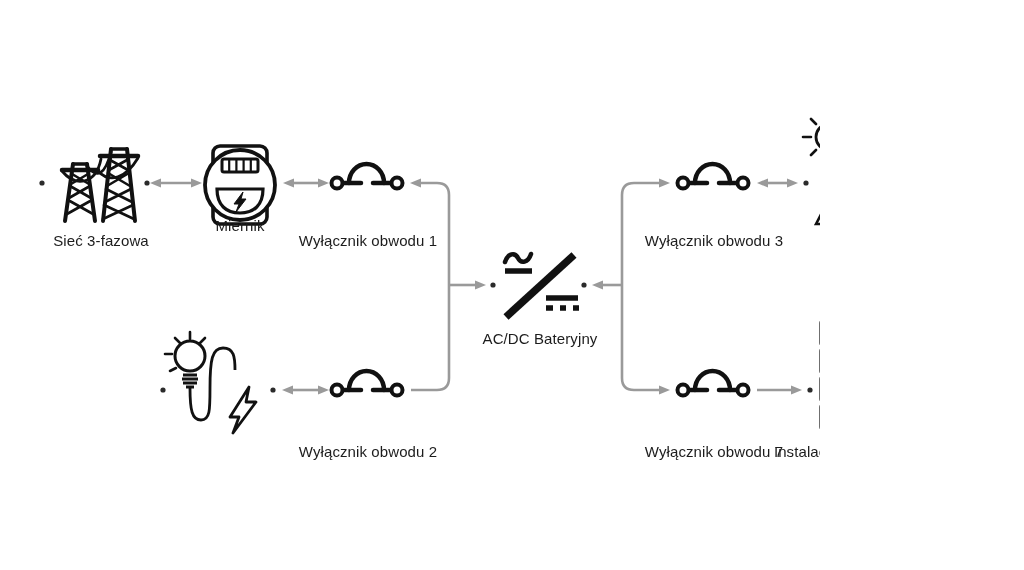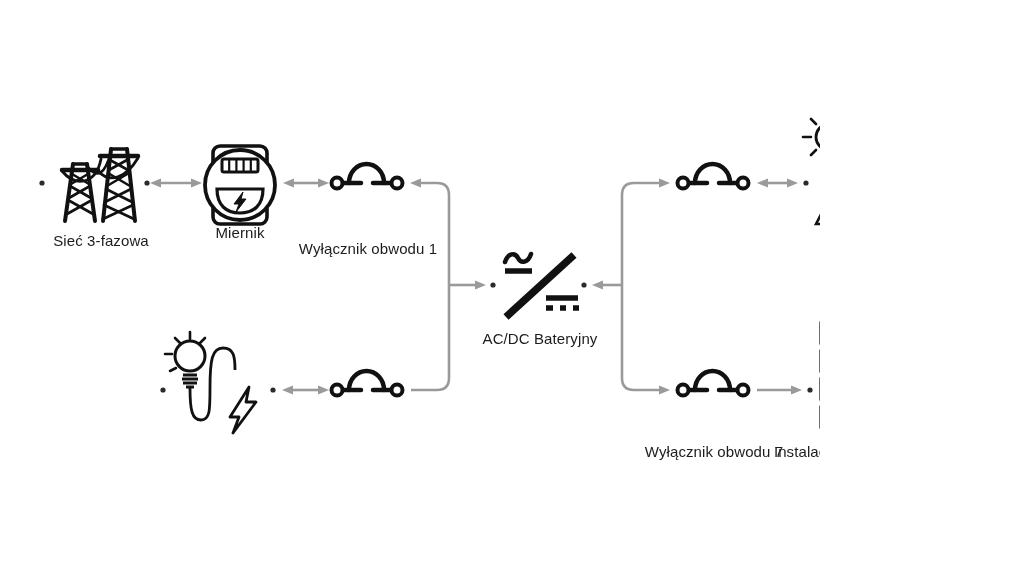--- a/index.html
+++ b/index.html
@@ -201,19 +201,21 @@
     </g>
     <g stroke="#111111" fill="none">
       <path d="M70,4 V104" stroke-width="3" stroke-dasharray="4 5"></path>
       <path d="M70,60 H95 V72" stroke-width="3" stroke-dasharray="4 4"></path>
       <circle cx="95" cy="87" r="13" stroke-width="3.5"></circle>
     </g>
     <path d="M99,79 L91,89 H96 L93,97 L102,86 H96 Z" fill="#111111"></path>
   </svg>
 
   <div class="node-label" style="left:101px;top:232px">Sieć 3-fazowa</div>
-  <div class="node-label" style="left:240px;top:224px">Miernik</div>
-  <div class="node-label" style="left:368px;top:240px">Wyłącznik obwodu 1</div>
+  <div class="node-label" style="left:240px;top:217px">Miernik</div>
+  <div class="node-label" style="left:368px;top:232px">Wyłącznik obwodu 1</div>
+  <div class="node-label" style="left:714px;top:232px">Wyłącznik obwodu 3</div>
   <div class="node-label" style="left:540px;top:330px">AC/DC Bateryjny</div>
+  <div class="node-label" style="left:368px;top:443px">Wyłącznik obwodu 2</div>
   <div class="node-label" style="left:714px;top:443px">Wyłącznik obwodu 7</div>
   <div class="node-label" style="left:864px;top:443px">Instalacja magazyn energii</div>
 
 </div>
 
 </body></html>

